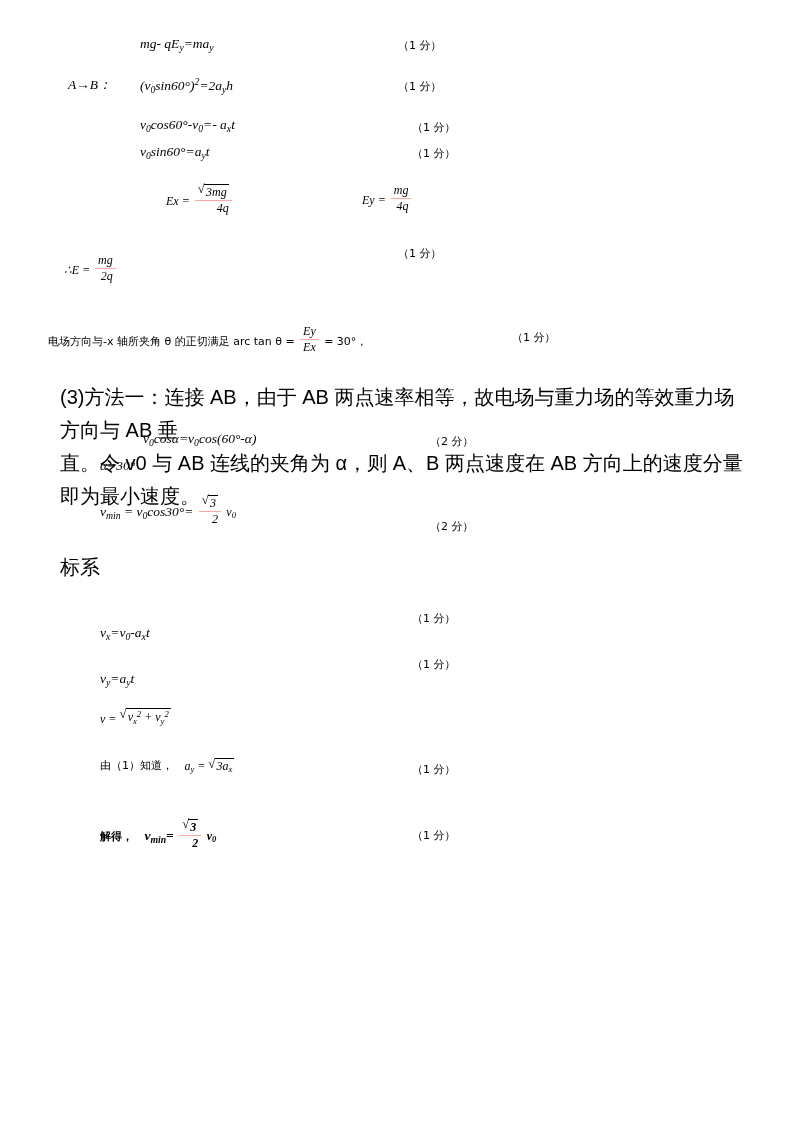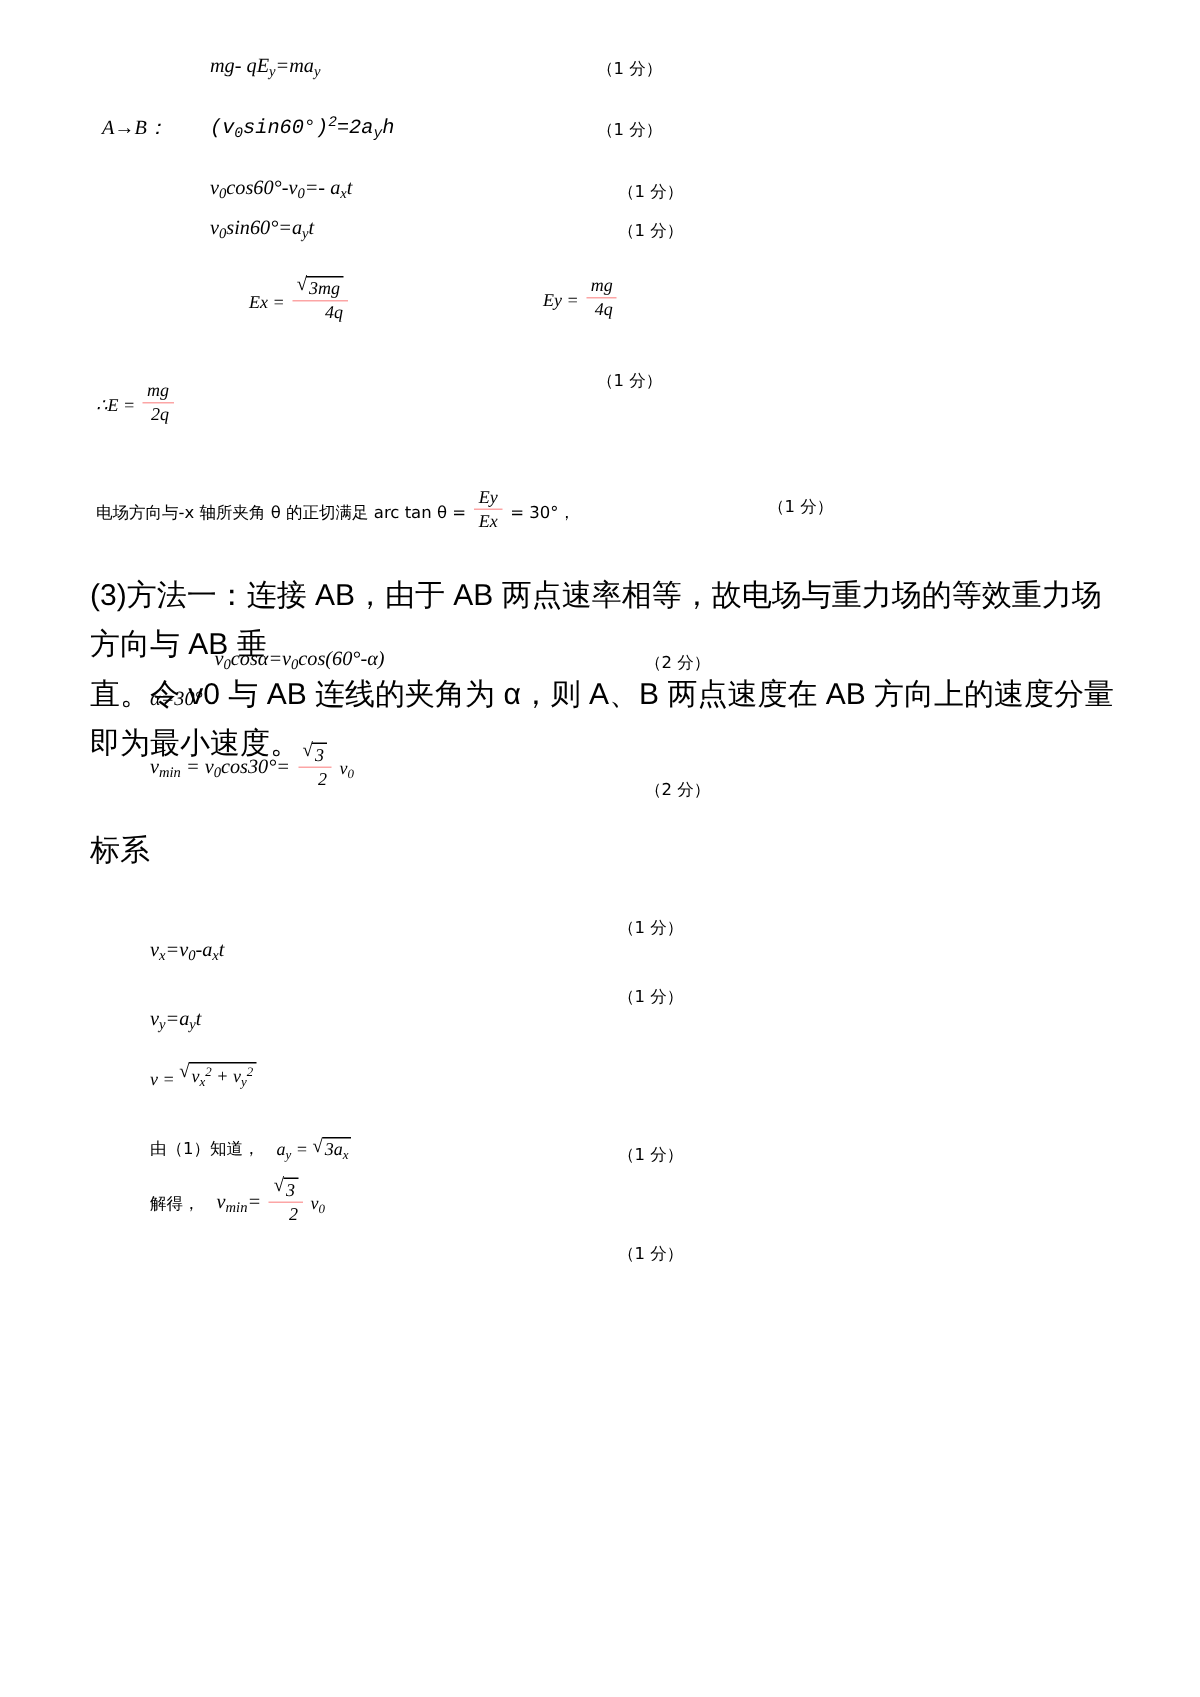--- a/index.html
+++ b/index.html
@@ -88,21 +88,21 @@
 <div class="page">
 
   <div class="ln it" style="left:140px; top:36px;">
     <span>mg- qE</span><span class="sub">y</span><span>=ma</span><span class="sub">y</span>
   </div>
   <div class="ln cn" style="left:398px; top:38px;">（1 分）</div>
 
   <div class="ln it" style="left:68px; top:76px;">
     <span>A→B：</span>
   </div>
-  <div class="ln it" style="left:140px; top:76px;font-family:Liberation Mono, monospace;">
+  <div class="ln it" style="left:140px; top:76px;">
     (<span class="it">v</span><span class="sub">0</span>sin60°)<span class="sup">2</span>=2<span class="it">a</span><span class="sub">y</span><span class="it">h</span>
   </div>
   <div class="ln cn" style="left:398px; top:79px;">（1 分）</div>
 
   <div class="ln it" style="left:140px; top:117px;">
     <span class="it">v</span><span class="sub">0</span>cos60°-<span class="it">v</span><span class="sub">0</span>=- <span class="it">a</span><span class="sub">x</span><span class="it">t</span>
   </div>
   <div class="ln cn" style="left:412px; top:120px;">（1 分）</div>
 
   <div class="ln it" style="left:140px; top:144px;">
@@ -129,21 +129,21 @@
   <div class="ln cn" style="left:398px; top:246px;">（1 分）</div>
 
   <div class="ln mid" style="left:64px; top:255px;">
     <span class="it vcent">∴E =</span>
     <span class="frac">
       <span class="num it">mg</span>
       <span class="den it">2q</span>
     </span>
   </div>
 
-  <div class="ln" style="left:64px; top:326px;">
+  <div class="ln" style="left:48px; top:326px;">
     <span class="cn vcent">电场方向与-x 轴所夹角 θ 的正切满足 arc tan θ =</span>
     <span class="frac mid">
       <span class="num it"><span>Ey</span></span>
       <span class="den it"><span>Ex</span></span>
     </span>
     <span class="cn vcent">= 30°，</span>
   </div>
   <div class="ln cn" style="left:512px; top:330px;">（1 分）</div>
 
   <div class="para" style="left:60px; top:381px; width:690px;">
@@ -193,21 +193,21 @@
 
   <div class="ln" style="left:100px; top:757px;">
     <span class="cn vcent">由（1）知道，</span>
     <span class="mid vcent" style="margin-left:8px;">
       <span class="it"><span class="it">a</span><span class="sub">y</span> =</span>
       <span class="sqrt"><span class="rad it">3<span class="it">a</span><span class="sub">x</span></span></span>
     </span>
   </div>
   <div class="ln cn" style="left:412px; top:762px;">（1 分）</div>
 
-  <div class="ln" style="left:100px; top:786px;">
+  <div class="ln" style="left:100px; top:820px;font-weight:bold;">
     <span class="cn vcent">解得，</span>
     <span class="it vcent" style="margin-left:8px;"><span class="it">v</span><span class="sub">min</span>=</span>
     <span class="frac mid">
       <span class="num"><span class="sqrt"><span class="rad it">3</span></span></span>
       <span class="den it">2</span>
     </span>
     <span class="it mid vcent"><span class="it">v</span><span class="sub">0</span></span>
   </div>
   <div class="ln cn" style="left:412px; top:828px;">（1 分）</div>
 

